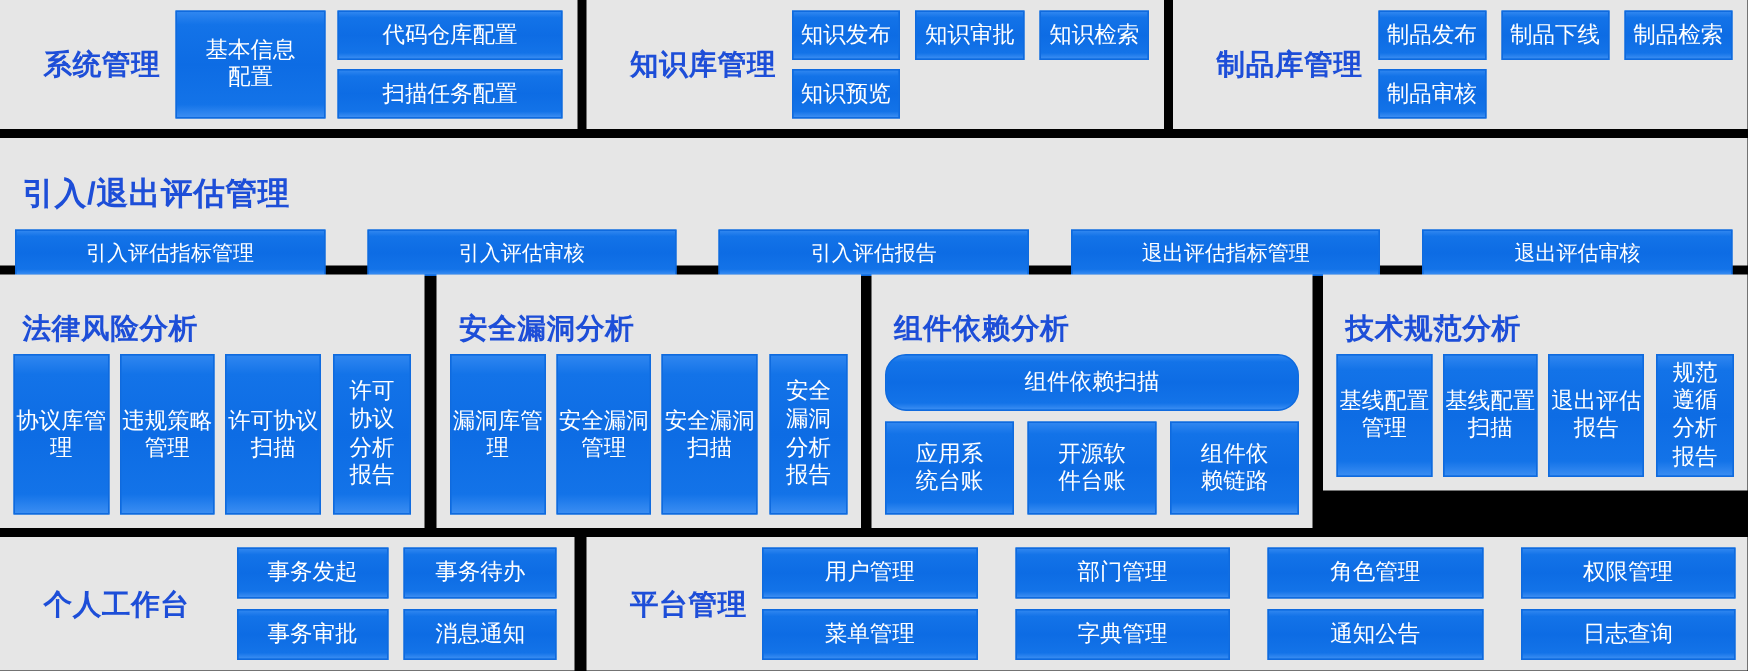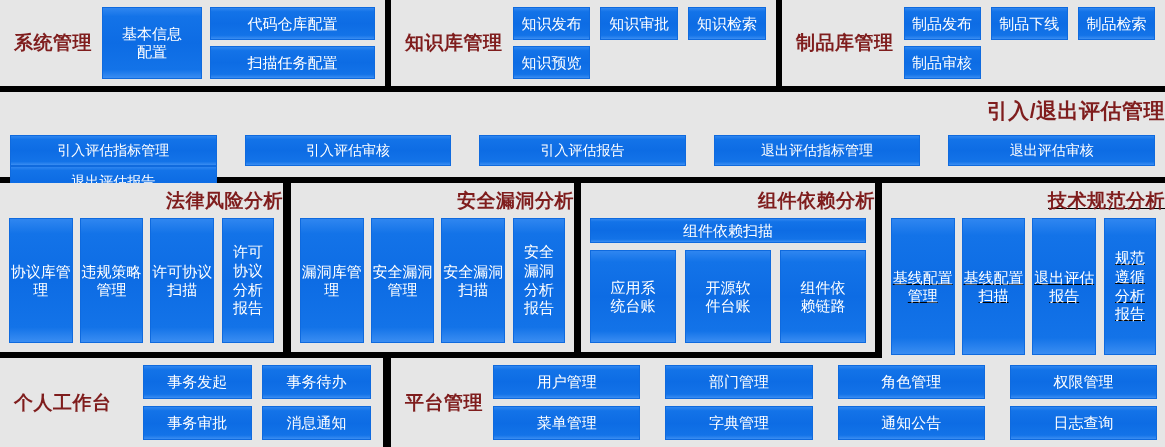--- a/index.html
+++ b/index.html
@@ -15,37 +15,38 @@
   .panel{
     position:absolute;
     background:#e6e6e6;
     box-sizing:border-box;
     display:flex;
     align-items:center;
   }
   .panel.col{flex-direction:column;align-items:stretch;}
 
   .ptitle{
-    color:#7f1d1d;
+    color:#1d4ed8;
     font-weight:bold;
     white-space:nowrap;
     letter-spacing:0.5px;
+    margin-left:15px;
   }
   
   .ptitle.side{
     font-size:19px;
     padding:0 10px 0 14px;
     flex:0 0 auto;
     text-align:center;
   }
   
   .ptitle.top{
     font-size:19px;
-    text-align:right;
-    padding:5px 0 4px 0;
+    text-align:left;
+    padding:23px 0 4px 0;
     flex:0 0 auto;
   }
   .ptitle.big{font-size:21px;}
 
   
   .btn{
     background:#1677e8;
     background-image:linear-gradient(to bottom,
         #2f86f0 0%, #1373e8 12%, #0d6ce4 50%, #1373e8 88%, #3a8df2 100%);
     color:#ffffff;
@@ -90,30 +91,30 @@
   .r2 .btnrow{
     display:grid;grid-template-columns:repeat(5,1fr);
     gap:0 28px;padding:0 10px 0 10px;box-sizing:border-box;margin-top:6px;
   }
   .r2 .btnrow .btn{height:31px;}
 
   
   .r3a{left:0px;  top:183px;width:283px;height:169px;}
   .r3b{left:291px;top:183px;width:283px;height:169px;}
   .r3c{left:581px;top:183px;width:294px;height:169px;}
-  .r3d{left:882px;top:183px;width:283px;height:181px;text-decoration:underline;}
+  .r3d{left:882px;top:183px;width:283px;height:144px;}
 
   .r3 .content{flex:1 1 auto;display:flex;gap:8px;padding:0 9px 9px 9px;box-sizing:border-box;}
   .r3 .leftcol{flex:1 1 auto;display:flex;flex-direction:row;gap:7px;}
   .r3 .leftcol .btn{flex:1 1 0;min-height:0;}
   .r3 .report{width:52px;flex:0 0 52px;padding:2px;}
 
   
   .r3c .content{flex-direction:column;gap:7px;}
-  .r3c .topbtn{height:25px;}
+  .r3c .topbtn{height:38px;border-radius:14px;}
   .r3c .triple{display:grid;grid-template-columns:1fr 1fr 1fr;gap:9px;flex:1 1 auto;}
 
   
   .r4a{left:0px;  top:358px;width:383px;height:89px;}
   .r4b{left:391px;top:358px;width:774px;height:89px;}
 
   .r4a .g{display:grid;grid-template-columns:1fr 1fr;grid-template-rows:34px 34px;gap:7px 10px;flex:1 1 auto;padding-right:12px;padding-left:21px;}
   .r4b .g{display:grid;grid-template-columns:repeat(4,1fr);grid-template-rows:34px 34px;gap:7px 25px;flex:1 1 auto;padding-right:8px;}
 </style>
 </head>

